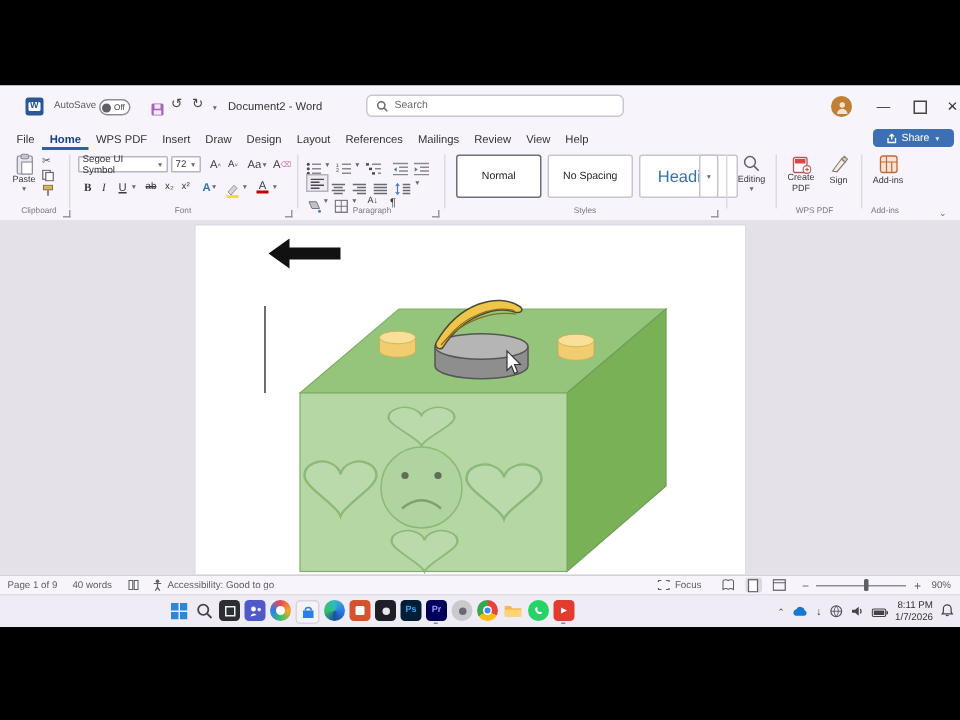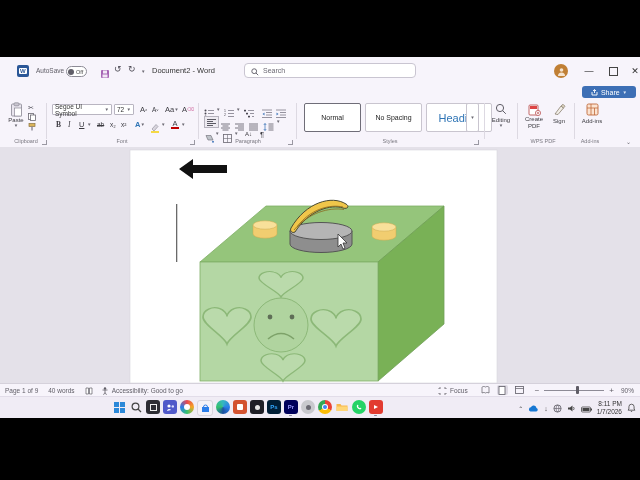--- a/index.html
+++ b/index.html
@@ -92,20 +92,34 @@
             <path d="M1 9 a3.5 3.5 0 0 1 7 0 Z" fill="#f4e3cf"></path>
           </svg>
     </span>
     <span class="wincontrol" style="left:580px;">—</span>
     <span class="wincontrol" style="left:604px;">
           <span style="width:7px;height:7px;border:1px solid #444;display:inline-block;"></span>
         </span>
     <span class="wincontrol" style="left:626px;">✕</span>
   </div>
 
+  <div class="tabsrow">
+    <span class="rtab">File</span>
+    <span class="rtab active">Home</span>
+    <span class="rtab">WPS PDF</span>
+    <span class="rtab">Insert</span>
+    <span class="rtab">Draw</span>
+    <span class="rtab">Design</span>
+    <span class="rtab">Layout</span>
+    <span class="rtab">References</span>
+    <span class="rtab">Mailings</span>
+    <span class="rtab">Review</span>
+    <span class="rtab">View</span>
+    <span class="rtab">Help</span>
+  </div>
   <div class="sharebtn">
     <svg width="7" height="7">
           <path d="M1 3 v3 h5 v-3" fill="none" stroke="#fff" stroke-width="0.9"></path>
           <path d="M3.5 4 V0.8 M2 2 l1.5 -1.5 l1.5 1.5" fill="none" stroke="#fff" stroke-width="0.9"></path>
         </svg>
     <span>Share</span>
     <span class="caret" style="color:#dbe6f5;">▼</span>
   </div>
 
   <div class="ribbon">

